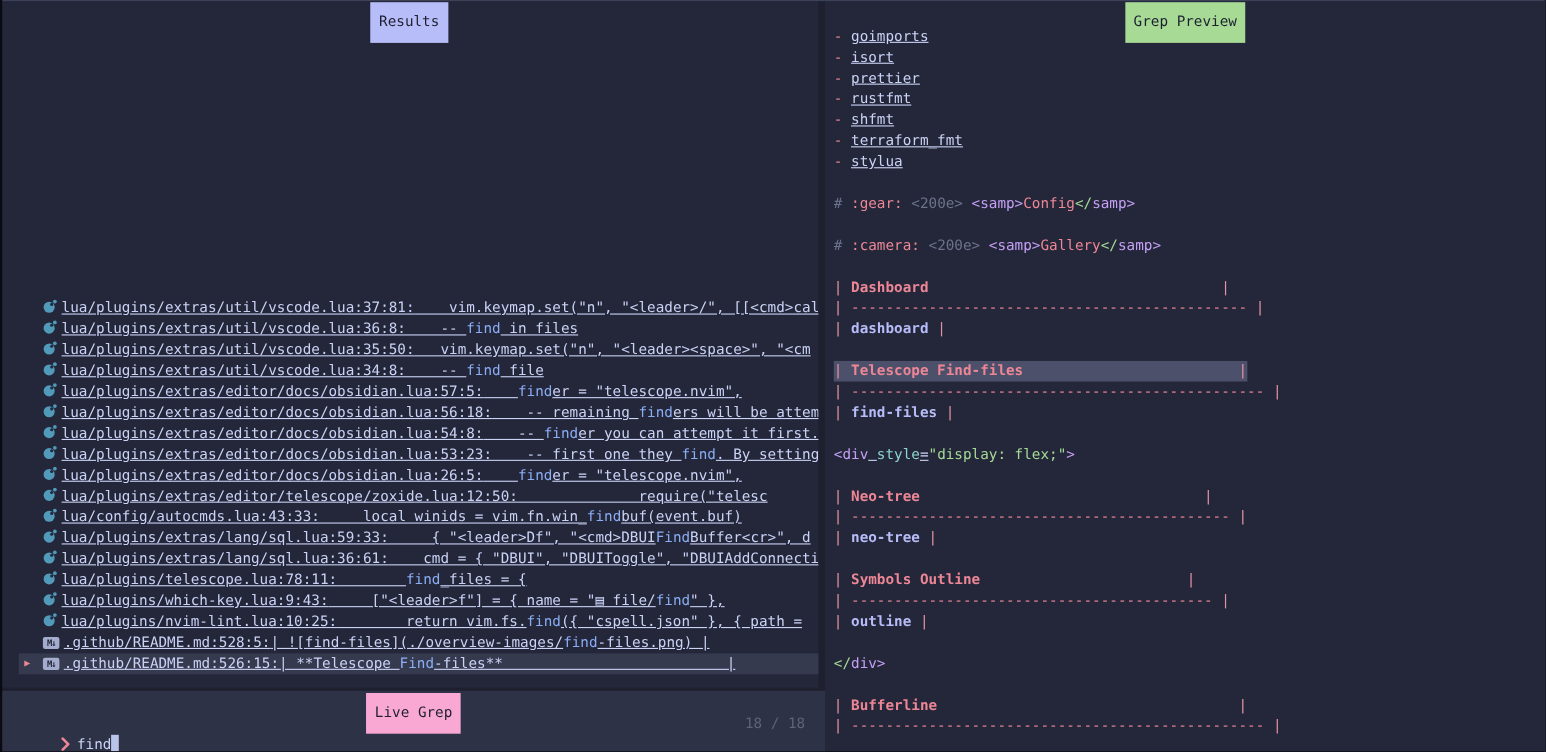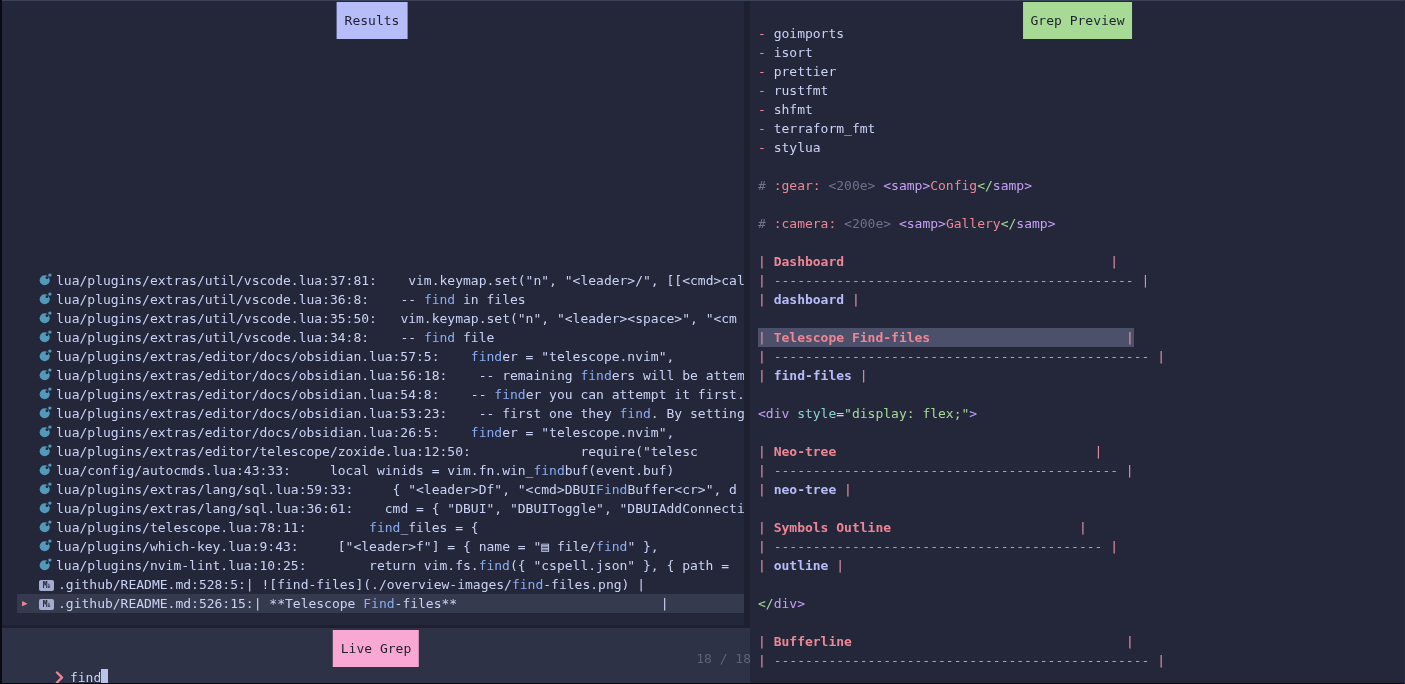--- a/index.html
+++ b/index.html
@@ -23,27 +23,27 @@
   .rrow{position:relative;height:19px;padding-left:22px;white-space:pre;overflow:hidden;}
   .rrow.sel{background:#363a4f;}
   .caret{position:absolute;left:5px;top:0;color:#ed8796;font-size:9px;}
   .fic{display:inline-block;width:16px;margin-right:1px;vertical-align:-1px;}
   .fic.md{width:15px;height:11px;margin-right:4px;background:#a5adce;border-radius:2px;color:#24273a;
           font-size:8px;font-weight:bold;line-height:11px;text-align:center;letter-spacing:-1px;vertical-align:1px;}
   
   .prompt-line{position:absolute;left:8px;top:21px;white-space:pre;}
   .pcaret{display:inline-block;margin-right:6px;vertical-align:-2px;}
   .cursor{display:inline-block;width:7px;height:15px;background:#b8c4e8;vertical-align:-2px;}
-  .counter{position:absolute;right:1px;top:21px;color:#5d6379;}
+  .counter{position:absolute;right:20px;top:21px;color:#5d6379;}
   
   .pbody{position:absolute;left:8px;right:0;top:24px;}
   .pline{height:19px;white-space:pre;overflow:hidden;}
   .hl{display:inline-block;background:#4c506b;margin-left:-8px;padding-left:8px;}
   
-  .s-fg{color:#cad3f5;}
+  .s-fg{color:#cad3f5;text-decoration:underline;}
   .s-match{color:#8aadf4;}
   .s-red{color:#ed8796;}
   .s-redb{color:#ed8796;font-weight:bold;}
   .s-pipe{color:#e593a4;}
   .s-lavb{color:#b7bdf8;font-weight:bold;}
   .s-mauve{color:#c6a0f6;}
   .s-green{color:#a6da95;}
   .s-teal{color:#8bd5ca;}
   .s-dim{color:#6e738d;}
   .s-sp{color:#cad3f5;}

